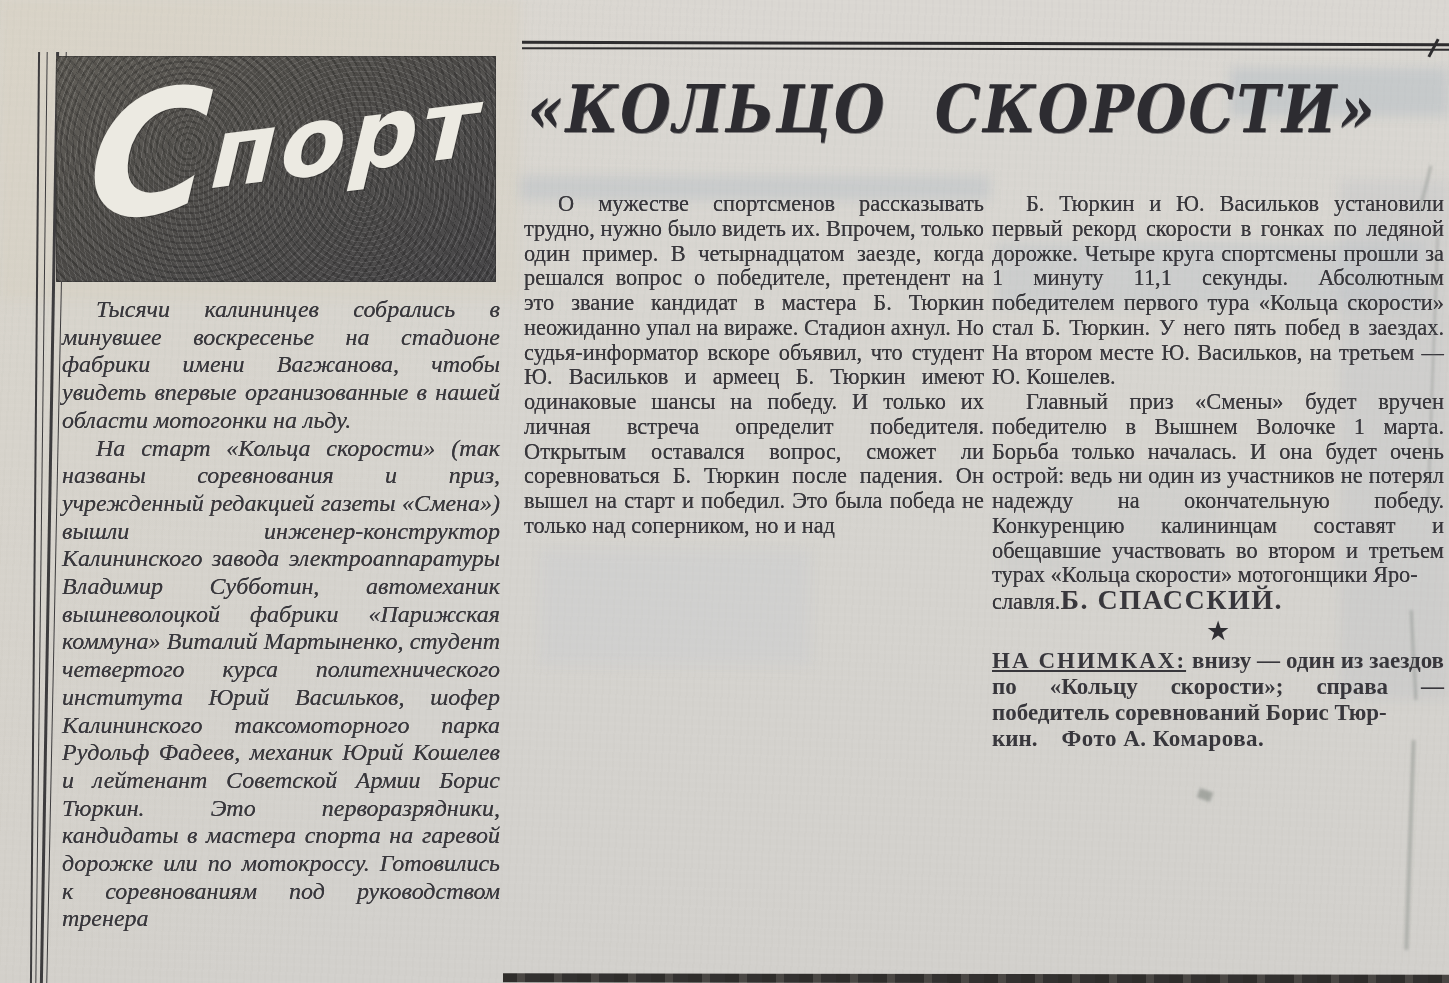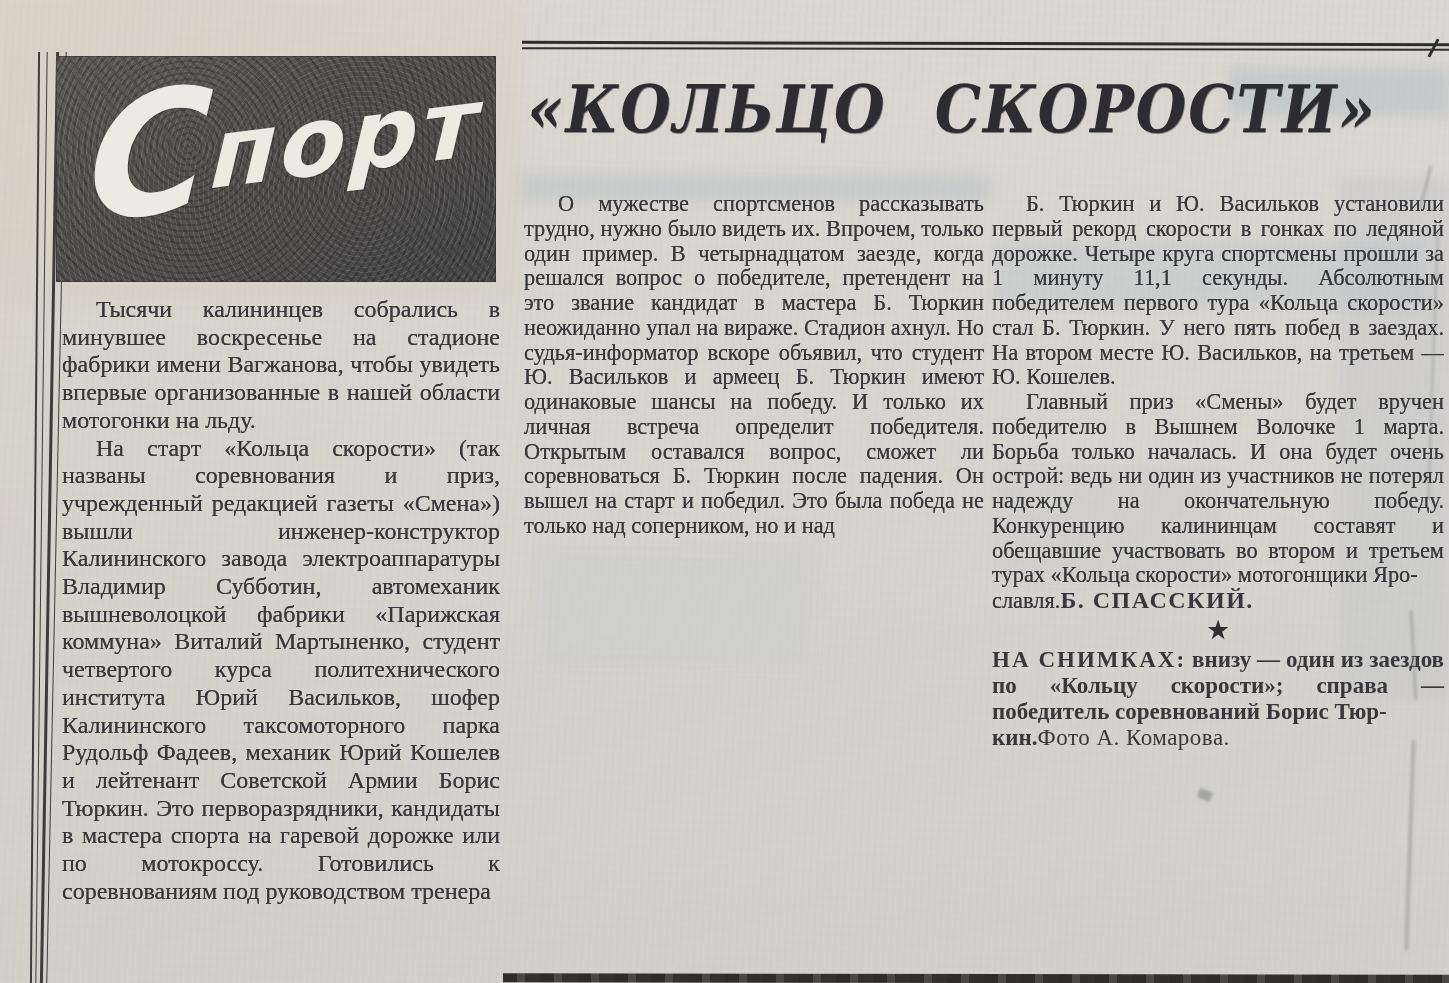--- a/index.html
+++ b/index.html
@@ -53,30 +53,30 @@
     position:absolute;left:522px;top:76px;width:860px;text-align:center;
     font-family:"DejaVu Serif", serif;font-style:italic;font-weight:bold;
     font-size:58px;letter-spacing:2px;word-spacing:26px;color:#2d2c31;
     transform:scaleY(1.12);
     text-shadow:.6px .6px 0 rgba(45,44,49,.5);
   }
   
   .col{position:absolute;text-align:justify;}
   .col p{margin:0;text-indent:34px;}
   .col p.cont{text-indent:0;}
-  .col1{left:62px;top:296px;width:438px;font-size:24px;line-height:27.7px;}
+  .col1{left:62px;top:296px;width:438px;font-size:24px;line-height:27.7px;font-style:italic;}
   .col2{left:524px;top:192px;width:460px;font-size:22.4px;line-height:24.75px;}
   .col3{left:992px;top:192px;width:452px;font-size:22.4px;line-height:24.75px;}
   .col p, .cont-line{text-shadow:0 0 .5px rgba(56,55,60,.9);}
   .lastline{display:flex;justify-content:flex-start;align-items:baseline;}
-  .byline{font-weight:bold;letter-spacing:1.5px;font-size:24px;white-space:nowrap;}
+  .byline{font-weight:bold;letter-spacing:1.5px;font-size:28px;white-space:nowrap;}
   .star{ text-align:center;font-size:27px;line-height:30px;margin:1px 0 2px 0;color:#2f2e33;}
   .caption{font-weight:bold;font-size:23px;line-height:26.2px;margin-top:2px;}
-  .caption .lead{letter-spacing:2px;}
-  .photo-credit{font-weight:normal;white-space:nowrap;letter-spacing:.5px;}
+  .caption .lead{letter-spacing:2px;text-decoration:underline;}
+  .photo-credit{font-weight:bold;white-space:nowrap;letter-spacing:.5px;}
   
   .bottom-strip{position:absolute;left:503px;top:974px;width:946px;height:9px;
     background:repeating-linear-gradient(90deg,#2f2d2b 0 14px, #4a4744 14px 22px, #333130 22px 37px);
     transform:rotate(.1deg);}
   
   .margin-mark{position:absolute;background:rgba(105,115,108,.35);filter:blur(1.5px);pointer-events:none;}
 </style>
 </head>
 <body>
 
@@ -122,21 +122,21 @@
   <p>Главный приз «Смены» будет вручен победителю в Вышнем Волочке 1 марта. Борьба только началась. И она будет очень острой: ведь ни один из участников не потерял надежду на окончательную победу. Конкуренцию калининцам составят и обещавшие участвовать во втором и третьем турах «Кольца скорости» мотогонщики Яро-</p>
   <div class="lastline">
     <span class="cont-line">славля.</span>
     <span class="byline">Б. СПАССКИЙ.</span>
   </div>
   <div class="star">★</div>
   <div class="caption">
     <span class="lead">НА СНИМКАХ:</span>
     <span>внизу — один из заездов по «Кольцу скорости»; справа — победитель соревнований Борис Тюр-</span>
   </div>
-  <div class="lastline caption" style="margin-top:0;">
+  <div class="lastline caption" style="margin-top:0;gap:24px;">
     <span>кин.</span>
     <span class="photo-credit">Фото А. Комарова.</span>
   </div>
 </div>
 
 <div class="bottom-strip"></div>
 
 <div class="margin-mark" style="left:1424px;top:165px;width:3px;height:45px;transform:rotate(14deg);"></div>
 <div class="margin-mark" style="left:1432px;top:230px;width:2px;height:270px;transform:rotate(2deg);"></div>
 <div class="margin-mark" style="left:1412px;top:610px;width:3px;height:90px;transform:rotate(-3deg);"></div>

